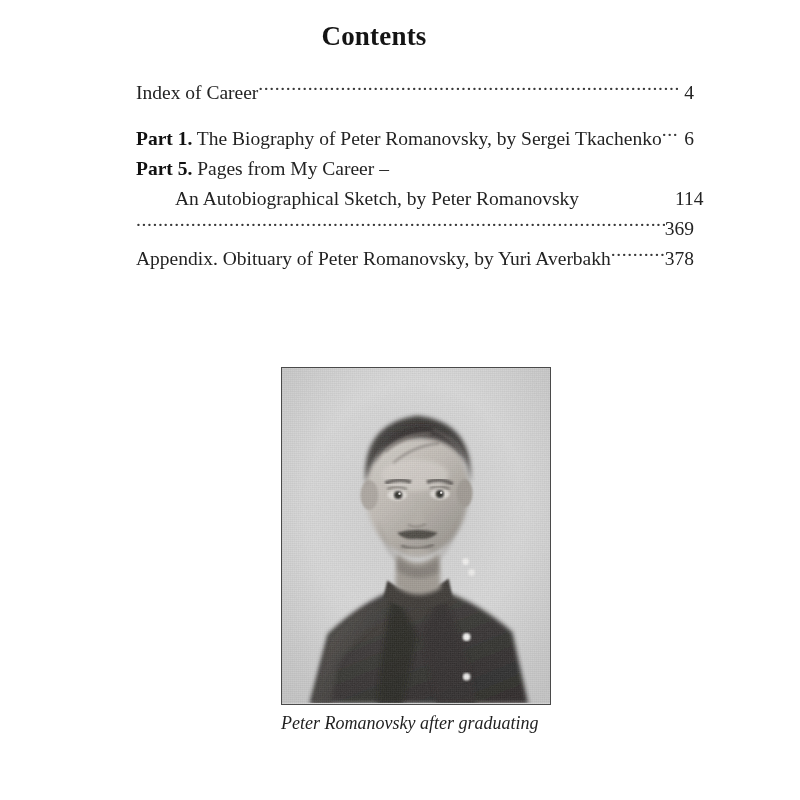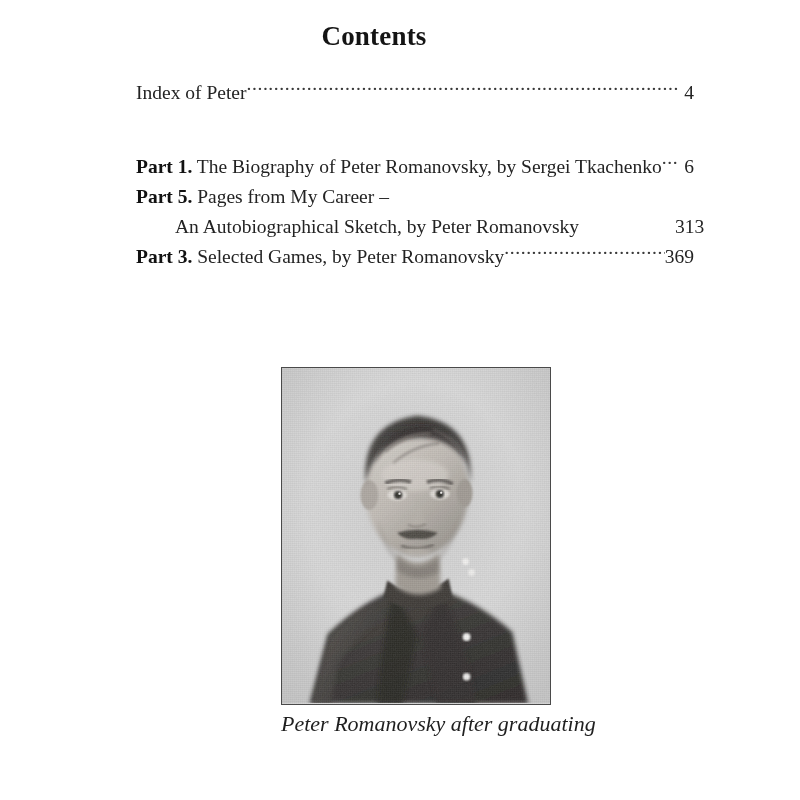--- a/index.html
+++ b/index.html
@@ -39,21 +39,21 @@
     width: 558px;
   }
   .toc-row {
     display: flex;
     align-items: baseline;
     font-size: 19.5px;
     line-height: 30px;
     white-space: nowrap;
     color: #232323;
   }
-  .toc-row.gap-before { margin-top: 44px; }
+  .toc-row.gap-before { margin-top: 16px; }
   .toc-row.indented { padding-left: 39px; gap: 48px; }
 
   .toc-label { flex: 0 0 auto; }
   .toc-label b {
     font-weight: bold;
     color: #111111;
   }
 
   .leader {
     flex: 1 1 auto;
@@ -116,58 +116,62 @@
       repeating-linear-gradient(90deg, rgba(0,0,0,.04) 0 1px, rgba(255,255,255,.04) 1px 2px);
   }
 
   
   .caption {
     position: absolute;
     left: 281px;
     top: 714px;
     width: 330px;
     font-style: italic;
-    font-size: 22px;
+    font-size: 18px;
     line-height: 19px;
     color: #1f1f1f;
   }
   .caption div { white-space: nowrap; }
 </style>
 </head>
 <body>
 
 <div class="page">
 
   <div class="contents-title">Contents</div>
 
   <div class="toc">
       <div class="toc-row">
-        <span class="toc-label">Index of Peter</span>
+        <span class="toc-label">Index of Career</span>
         <span class="leader"></span>
         <span class="toc-page pad-left">4</span>
       </div>
       <div class="toc-row gap-before">
         <span class="toc-label"><b>Part 1.</b> The Biography of Peter Romanovsky, by Sergei Tkachenko</span>
         <span class="leader"></span>
         <span class="toc-page pad-left">6</span>
       </div>
       <div class="toc-row no-leader">
         <span class="toc-label"><b>Part 5.</b> Pages from My Career –</span>
         <span class="leader"></span>
         <span class="toc-page pad-left"></span>
       </div>
       <div class="toc-row indented">
         <span class="toc-label">An Autobiographical Sketch, by Peter Romanovsky</span>
         <span class="leader"></span>
-        <span class="toc-page">313</span>
+        <span class="toc-page">114</span>
       </div>
       <div class="toc-row">
-        <span class="toc-label"><b>Part 3.</b> Selected Games, by Peter Romanovsky</span>
         <span class="leader"></span>
         <span class="toc-page">369</span>
+      </div>
+      <div class="toc-row">
+        <span class="toc-label">Appendix. Obituary of Peter Romanovsky, by Yuri Averbakh</span>
+        <span class="leader"></span>
+        <span class="toc-page">378</span>
       </div>
     </div>
 
   <div class="photo-wrap">
     <div class="photo-frame">
       <svg class="photo-canvas" viewBox="0 0 270 338" preserveAspectRatio="none">
         <defs>
           <radialGradient id="bgv" cx="50%" cy="42%" r="72%">
             <stop offset="0%" stop-color="#e8e8e8"></stop>
             <stop offset="55%" stop-color="#d7d7d7"></stop>

